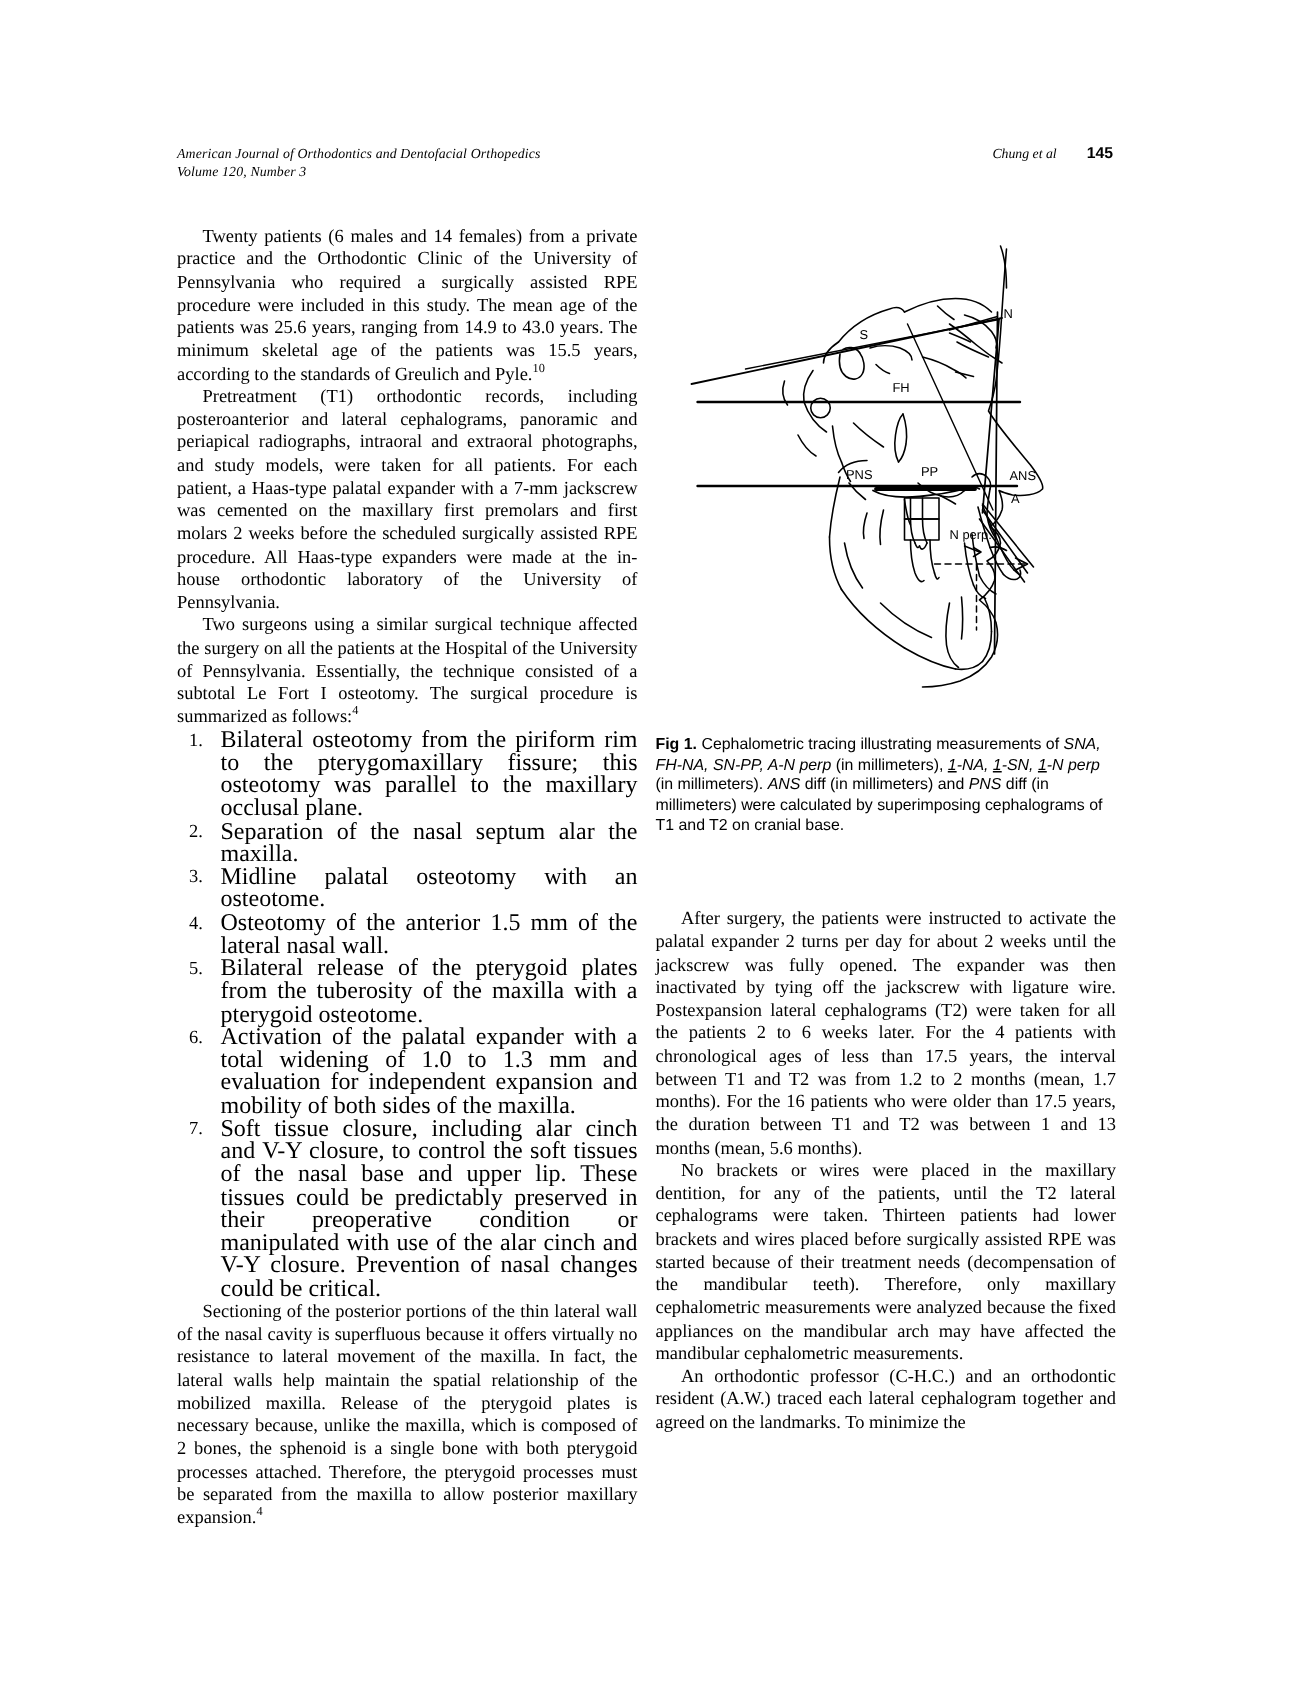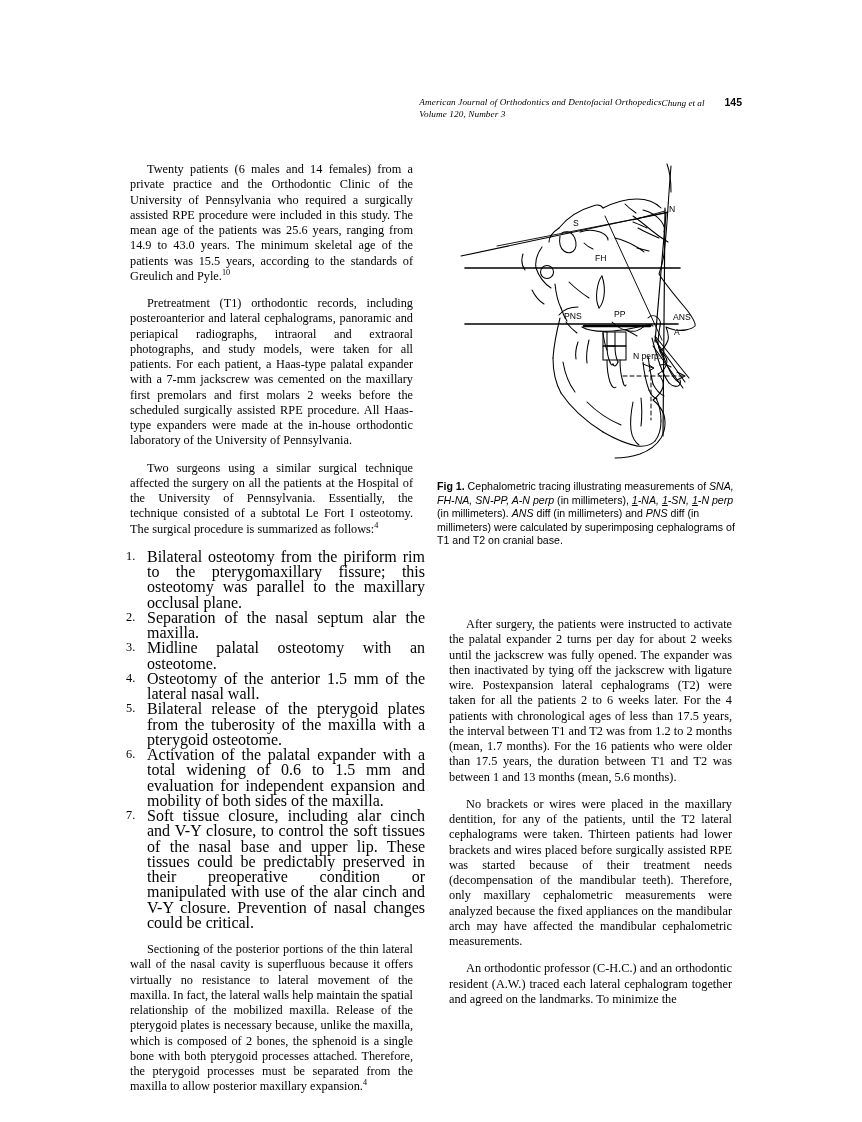--- a/index.html
+++ b/index.html
@@ -17,21 +17,21 @@
     color: #000000;
   }
 
   
   .runhead {
     position: absolute;
     left: 118px;
     top: 96px;
     width: 624px;
     display: flex;
-    justify-content: flex-end;
+    justify-content: space-between;
     align-items: flex-start;
   }
   .runhead-left {
     font-family: "Liberation Serif", serif;
     font-style: italic;
     font-size: 9.2px;
     line-height: 12.4px;
     letter-spacing: 0.1px;
   }
   .runhead-right {
@@ -60,21 +60,21 @@
   h2.section-head {
     font-family: "Liberation Sans", sans-serif;
     font-weight: bold;
     font-size: 10.6px;
     letter-spacing: 0.35px;
     margin: 0 0 9px 0;
     line-height: 13px;
   }
 
   p.body {
-    margin: 12px;
+    margin: 0;
     font-size: 12.3px;
     line-height: 15.25px;
     text-align: justify;
     text-indent: 17px;
     hyphens: none;
   }
 
   sup {
     font-size: 8.2px;
     vertical-align: super;
@@ -116,21 +116,21 @@
   .figure-art {
     width: 307px;
     height: 330px;
     display: block;
   }
   .fig-caption {
     font-family: "Liberation Sans", sans-serif;
     font-size: 10.6px;
     line-height: 13.6px;
     text-align: left;
-    margin-top: 0;
+    margin-top: 10px;
   }
   .fig-caption .figlabel { font-weight: bold; }
   .fig-caption i { font-style: italic; }
   .fig-caption u { text-decoration: underline; font-style: italic; }
 
   .col-right-text {
     position: absolute;
     left: 437px;
     top: 605px;
     width: 307px;
@@ -159,21 +159,21 @@
     <p class="body">Pretreatment (T1) orthodontic records, including posteroanterior and lateral cephalograms, panoramic and periapical radiographs, intraoral and extraoral photographs, and study models, were taken for all patients. For each patient, a Haas-type palatal expander with a 7-mm jackscrew was cemented on the maxillary first premolars and first molars 2 weeks before the scheduled surgically assisted RPE procedure. All Haas-type expanders were made at the in-house orthodontic laboratory of the University of Pennsylvania.</p>
 
     <p class="body"><span>Two surgeons using a similar surgical technique affected the surgery on all the patients at the Hospital of the University of Pennsylvania. Essentially, the technique consisted of a subtotal Le Fort I osteotomy. The surgical procedure is summarized as follows:</span><sup>4</sup></p>
 
     <ol class="proc">
       <li>Bilateral osteotomy from the piriform rim to the pterygomaxillary fissure; this osteotomy was parallel to the maxillary occlusal plane.</li>
       <li>Separation of the nasal septum alar the maxilla.</li>
       <li>Midline palatal osteotomy with an osteotome.</li>
       <li>Osteotomy of the anterior 1.5 mm of the lateral nasal wall.</li>
       <li>Bilateral release of the pterygoid plates from the tuberosity of the maxilla with a pterygoid osteotome.</li>
-      <li>Activation of the palatal expander with a total widening of 0.6 to 1.5 mm and evaluation for independent expansion and mobility of both sides of the maxilla.</li>
+      <li>Activation of the palatal expander with a total widening of 1.0 to 1.3 mm and evaluation for independent expansion and mobility of both sides of the maxilla.</li>
       <li>Soft tissue closure, including alar cinch and V-Y closure, to control the soft tissues of the nasal base and upper lip. These tissues could be predictably preserved in their preoperative condition or manipulated with use of the alar cinch and V-Y closure. Prevention of nasal changes could be critical.</li>
     </ol>
 
     <p class="body"><span>Sectioning of the posterior portions of the thin lateral wall of the nasal cavity is superfluous because it offers virtually no resistance to lateral movement of the maxilla. In fact, the lateral walls help maintain the spatial relationship of the mobilized maxilla. Release of the pterygoid plates is necessary because, unlike the maxilla, which is composed of 2 bones, the sphenoid is a single bone with both pterygoid processes attached. Therefore, the pterygoid processes must be separated from the maxilla to allow posterior maxillary expansion.</span><sup>4</sup></p>
 
   </div>
 
   <div class="figure-wrap">
 
     <svg class="figure-art" viewBox="0 0 307 330">

